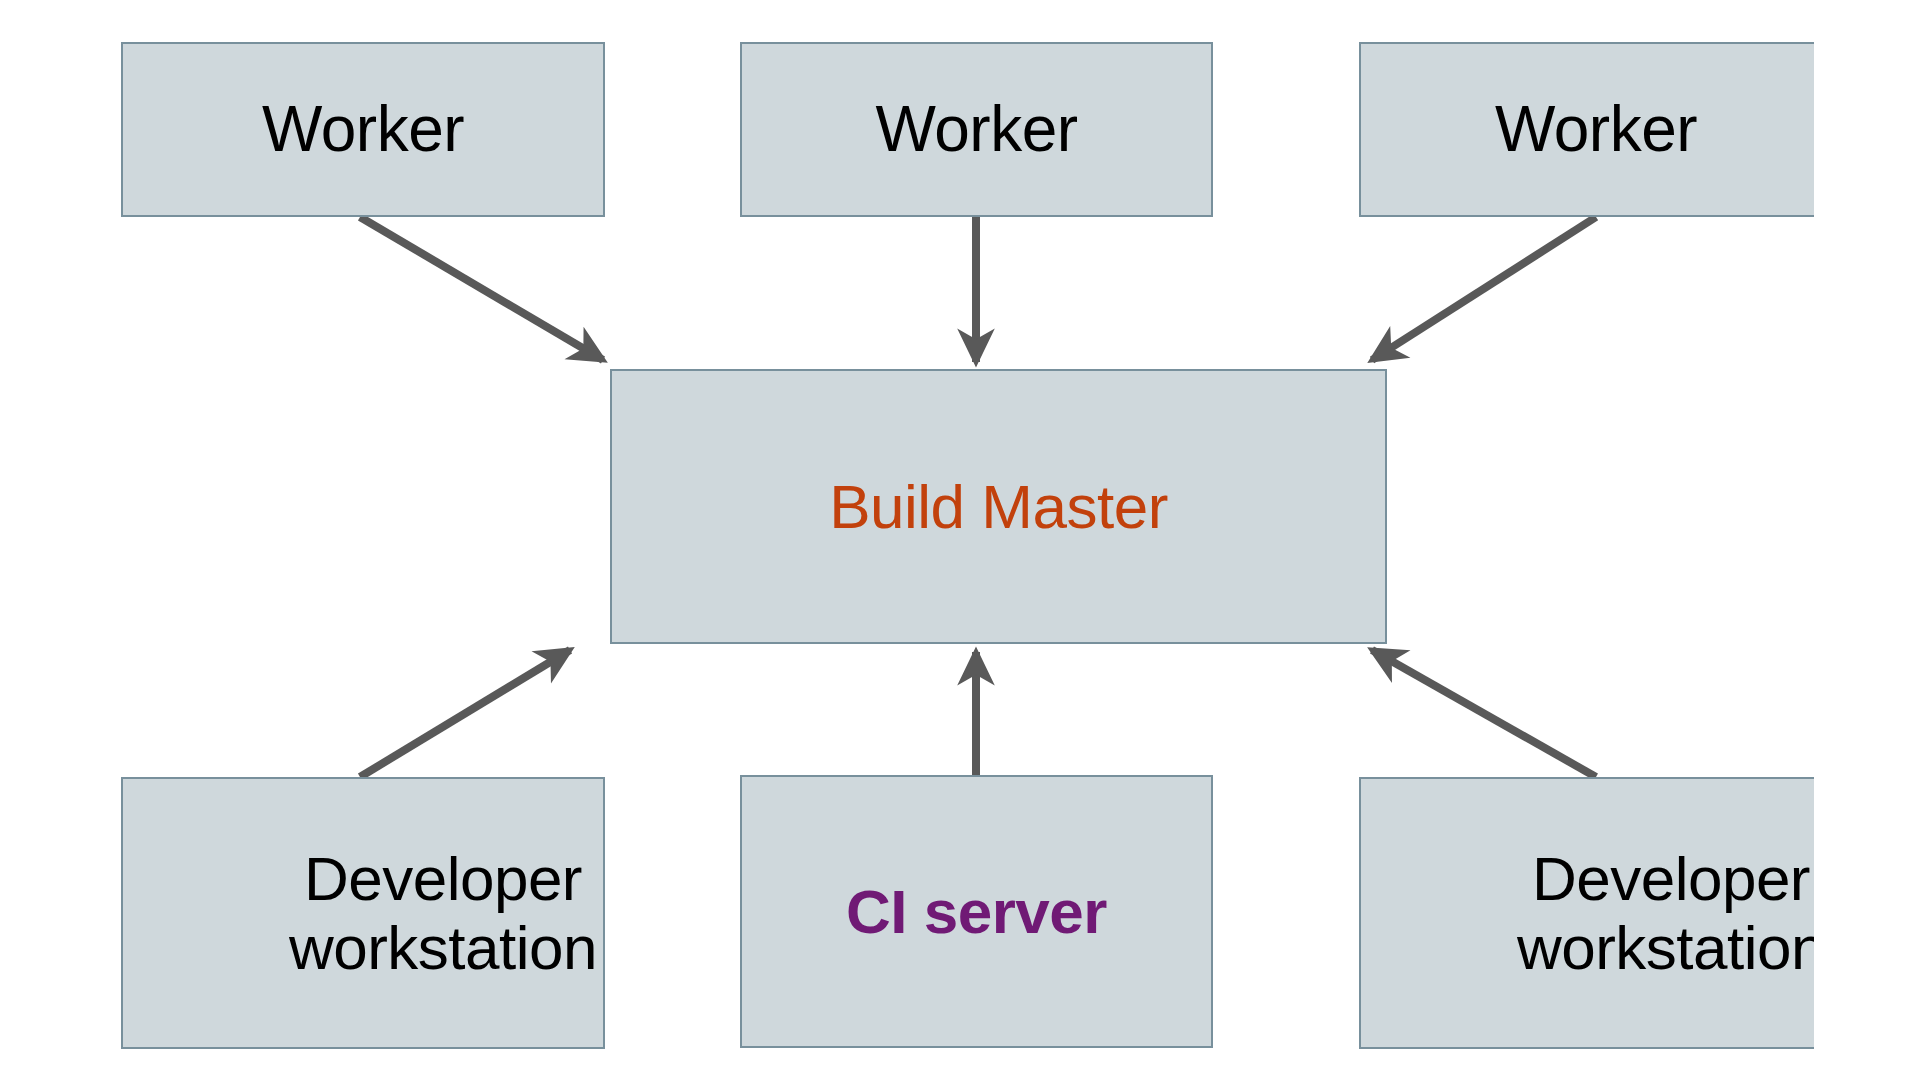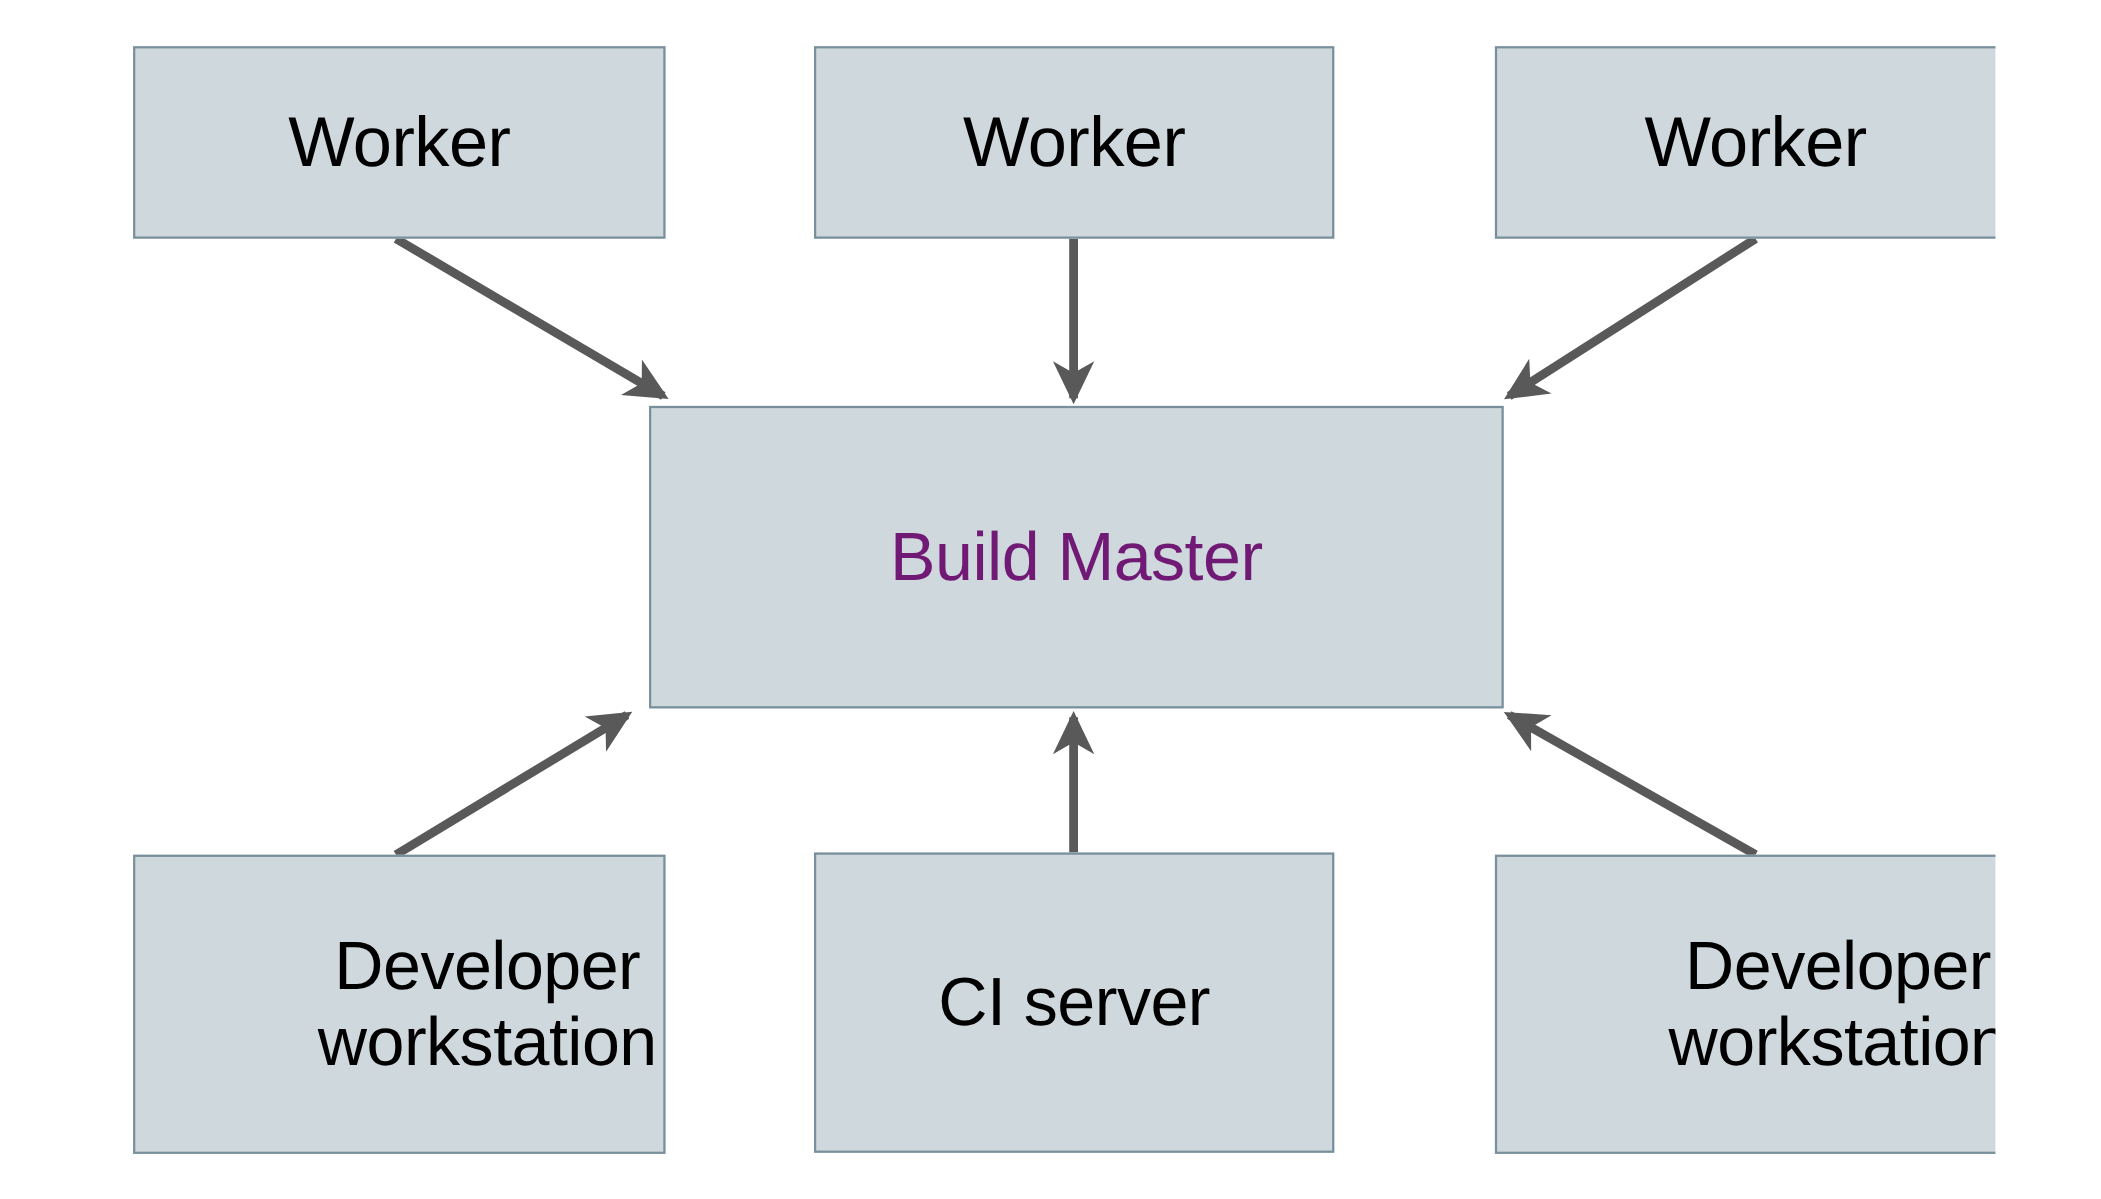--- a/index.html
+++ b/index.html
@@ -77,30 +77,30 @@
   </div>
 
   <div class="node node-worker" style="left: 740px; top: 42px; width: 473px; height: 175px; background: rgb(207, 216, 220); border-color: rgb(120, 144, 156); color: rgb(0, 0, 0);">
     <span class="node-label">Worker</span>
   </div>
 
   <div class="node node-worker" style="left: 1359px; top: 42px; width: 474px; height: 175px; background: rgb(207, 216, 220); border-color: rgb(120, 144, 156); color: rgb(0, 0, 0);">
     <span class="node-label">Worker</span>
   </div>
 
-  <div class="node node-master" style="left: 590px; top: 369px; width: 777px; height: 275px; background: rgb(207, 216, 220); border-color: rgb(120, 144, 156); color: #701a75;">
+  <div class="node node-master" style="left: 610px; top: 369px; width: 777px; height: 275px; background: rgb(207, 216, 220); border-color: rgb(120, 144, 156); color: #c2410c;">
     <span class="node-label">Build Master</span>
   </div>
 
   <div class="node node-dev" style="left: 121px; top: 777px; width: 484px; height: 272px; background: rgb(207, 216, 220); border-color: rgb(120, 144, 156); color: rgb(0, 0, 0);">
     <span class="node-label">Developer
 workstation</span>
   </div>
 
-  <div class="node node-ci" style="left: 740px; top: 775px; width: 473px; height: 273px; background: rgb(207, 216, 220); border-color: rgb(120, 144, 156); color: #000000;">
+  <div class="node node-ci" style="left: 740px; top: 775px; width: 473px; height: 273px; background: rgb(207, 216, 220); border-color: rgb(120, 144, 156); color: #701a75; font-weight: bold;">
     <span class="node-label">CI server</span>
   </div>
 
   <div class="node node-dev" style="left: 1359px; top: 777px; width: 474px; height: 272px; background: rgb(207, 216, 220); border-color: rgb(120, 144, 156); color: rgb(0, 0, 0);">
     <span class="node-label">Developer
 workstation</span>
   </div>
 
 </div>
 

